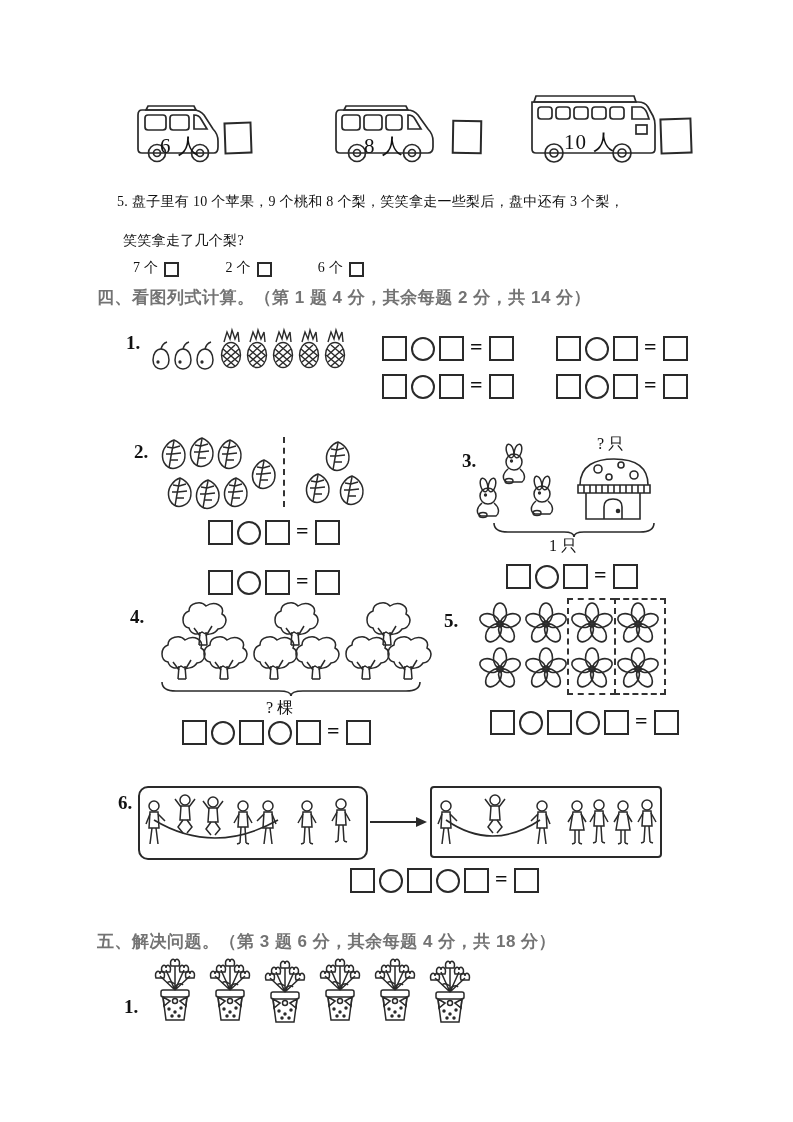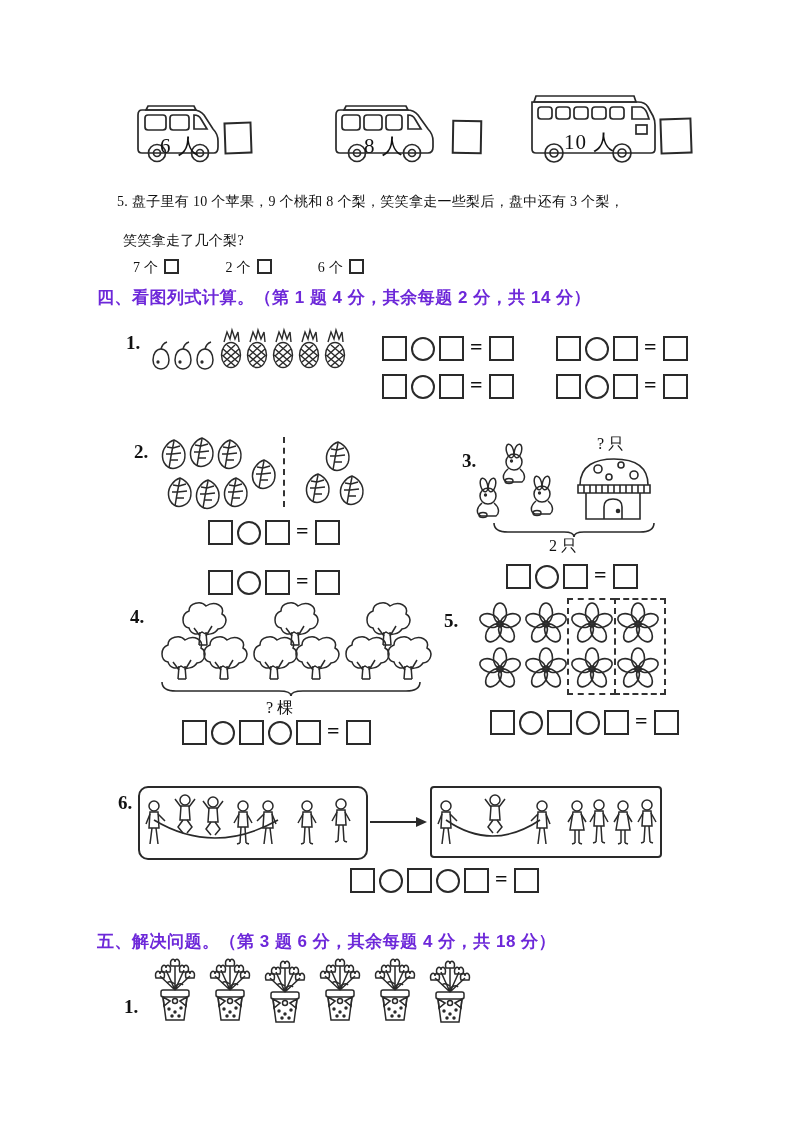--- a/index.html
+++ b/index.html
@@ -3,34 +3,34 @@
 <meta charset="utf-8">
 <style>
   *{box-sizing:border-box}
   html,body{margin:0;padding:0}
   body{width:793px;height:1122px;background:#ffffff;position:relative;overflow:hidden;
        font-family:"Liberation Serif","DejaVu Serif",serif;color:#111}
   .abs{position:absolute}
   svg{display:block;overflow:visible}
   .t{font-size:14px;white-space:nowrap;letter-spacing:.3px}
   .h{font-family:"Liberation Sans","DejaVu Sans",sans-serif;font-weight:bold;font-size:17px;
-     white-space:nowrap;letter-spacing:.5px;color:#6d28d9}
+     white-space:nowrap;letter-spacing:.5px;color:#737373}
   .qn{font-weight:bold;font-size:19px;font-family:"Liberation Serif",serif}
   .lab{font-size:16px;white-space:nowrap}
   .eq{position:absolute;display:flex;align-items:center;gap:4px}
   .bx{width:25px;height:25px;border:2px solid #2a2a2a;background:#fff}
   .cr{width:24px;height:24px;border:2px solid #2a2a2a;border-radius:50%;background:#fff}
   .es{font-size:22px;font-weight:bold;line-height:1;padding:0 2px;transform:translateY(-2px)}
   .chk{display:inline-block;width:15px;height:15px;border:2px solid #2a2a2a;margin-left:6px;vertical-align:-2px;background:#fff}
   .ansbox{position:absolute;border:2px solid #2a2a2a;background:#fff}
   .buslabel{position:absolute;font-size:21px;letter-spacing:1px;white-space:nowrap}
   .dash-v{position:absolute;border-left:2px dashed #333}
   .dashrect{position:absolute;border:2px dashed #333}
   .frame{position:absolute;border:2px solid #2a2a2a;background:#fff}
-  .opt{display:inline-flex;align-items:flex-start}
+  .opt{display:inline-flex;align-items:flex-end}
 </style>
 </head>
 <body>
 
 <svg width="0" height="0" class="abs" aria-hidden="true">
   <defs>
     <g id="sym-leaf" fill="none" stroke="#2a2a2a" stroke-width="1.5">
       <path d="M16,2 C25,6 29,14 26,23 C23,30 15,32 10,29 C3,24 3,14 8,8 C10,5 13,3 16,2 Z"></path>
       <path d="M16,3 Q13,17 11,30"></path>
       <path d="M15,10 L22,8 M14,16 L23,15 M13,22 L20,22 M15,10 L9,9 M14,16 L8,16"></path>
@@ -283,21 +283,21 @@
     <path d="M2,30 L74,30 L74,38 L2,38 Z"></path>
     <path d="M8,30 V38 M14,30 V38 M20,30 V38 M26,30 V38 M32,30 V38 M38,30 V38 M44,30 V38 M50,30 V38 M56,30 V38 M62,30 V38 M68,30 V38"></path>
     <path d="M10,38 L10,64 L64,64 L64,38"></path>
     <path d="M28,64 L28,52 Q28,44 37,44 Q46,44 46,52 L46,64"></path>
     <circle cx="42" cy="56" r="1.5" fill="#2a2a2a"></circle>
   </g>
 </svg>
 <svg class="abs" style="left:492px;top:521px" width="164" height="18" viewBox="0 0 164 18">
   <path d="M2,2 Q2,11 16,11 L72,11 Q82,11 82,16 Q82,11 92,11 L148,11 Q162,11 162,2" fill="none" stroke="#2a2a2a" stroke-width="1.6"></path>
 </svg>
-<div class="abs lab" style="left:549px;top:536px">2 只</div>
+<div class="abs lab" style="left:549px;top:536px">1 只</div>
 <div class="eq" style="left:506px;top:564px">
   <span class="bx"></span>
     <span class="cr"></span>
     <span class="bx"></span>
     <span class="es">=</span>
     <span class="bx"></span>
 </div>
 
 <div class="abs qn" style="left:130px;top:606px">4.</div>
 <svg class="abs" style="left:158px;top:598px" width="88" height="84" viewBox="0 0 88 84">

